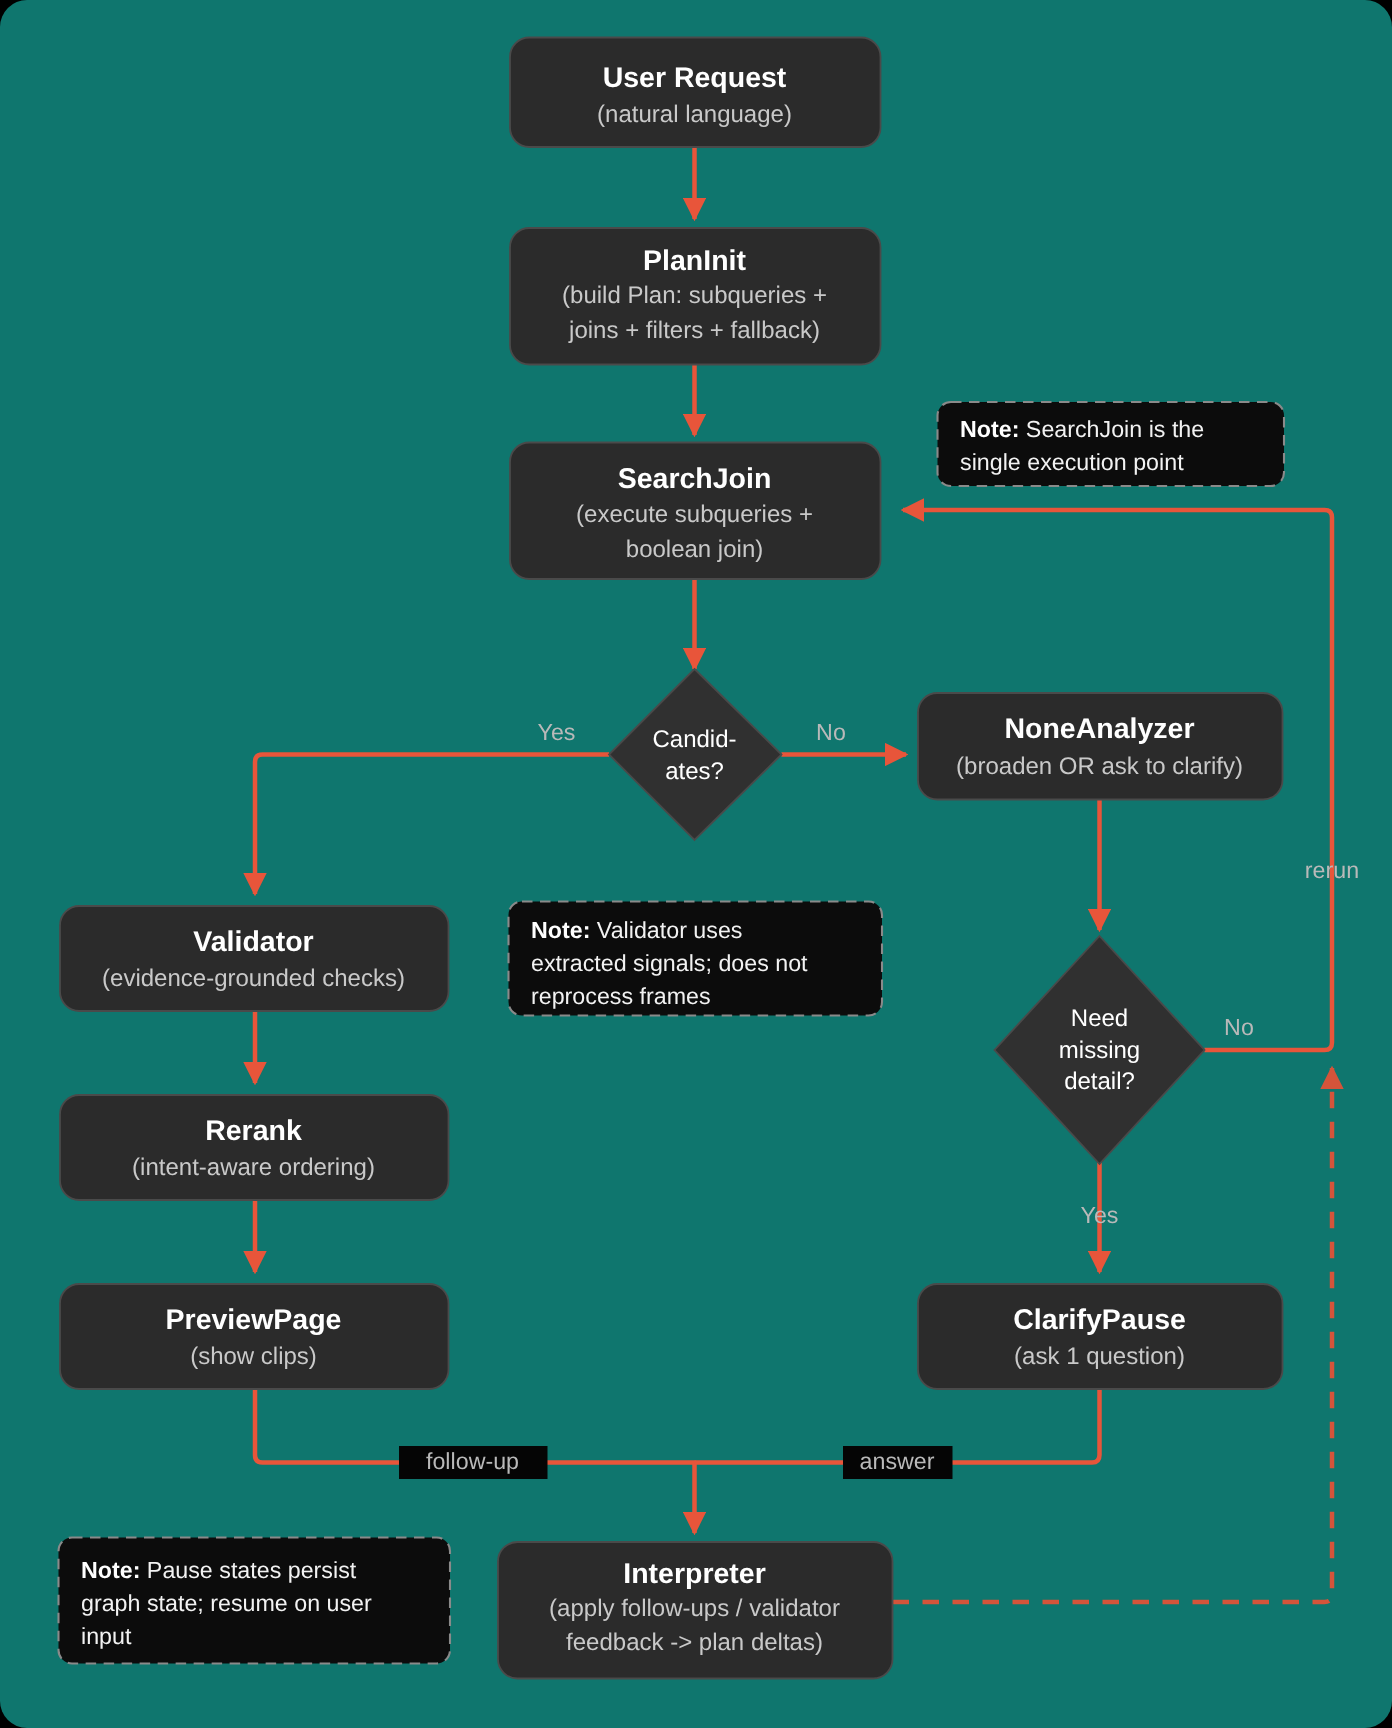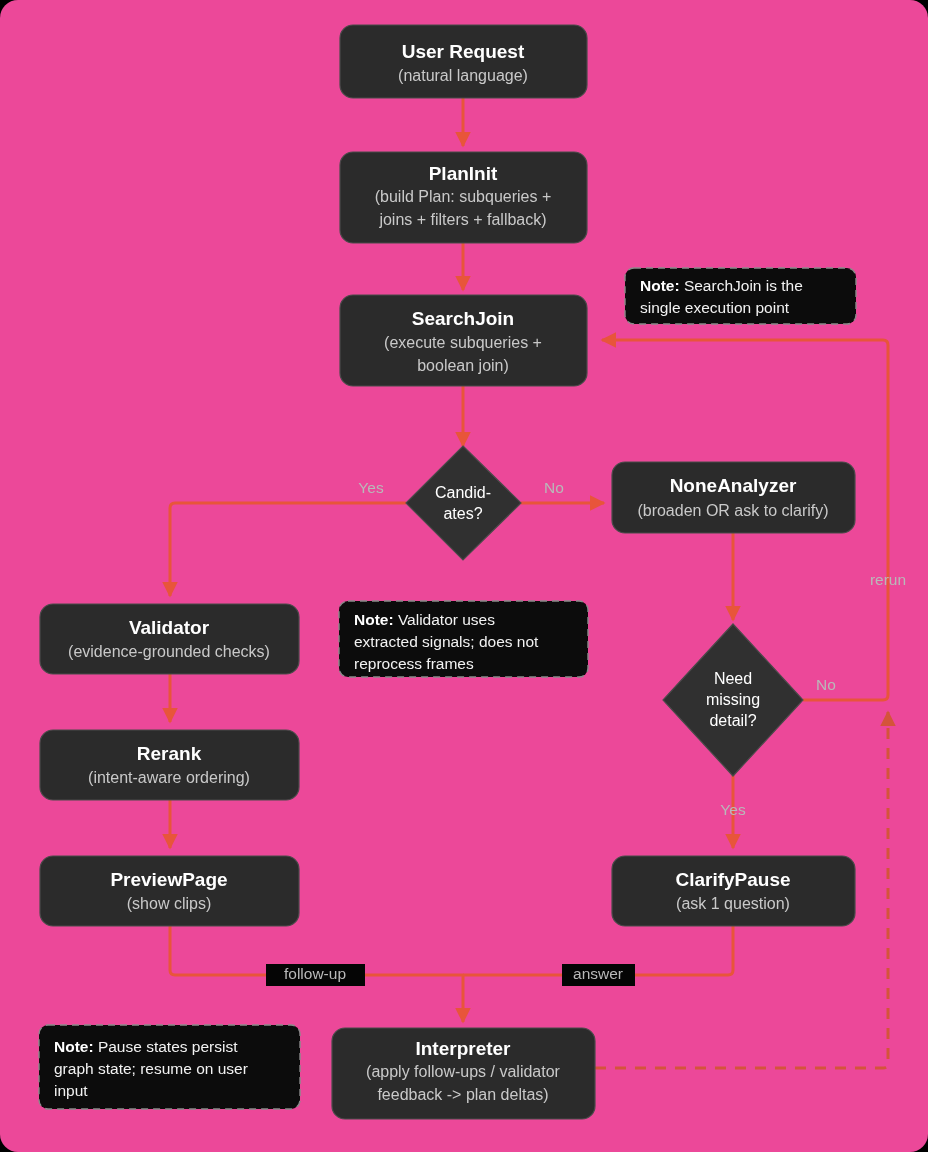--- a/index.html
+++ b/index.html
@@ -10,21 +10,21 @@
   body {
     width: 928px;
     height: 1152px;
     font-family: "Liberation Sans", sans-serif;
     overflow: hidden;
   }
   #canvas {
     position: relative;
     width: 928px;
     height: 1152px;
-    background: #ec4899;
+    background: #0f766e;
     border-radius: 18px;
     overflow: hidden;
   }
   svg#diagram {
     position: absolute;
     left: 0;
     top: 0;
     width: 928px;
     height: 1152px;
     display: block;

